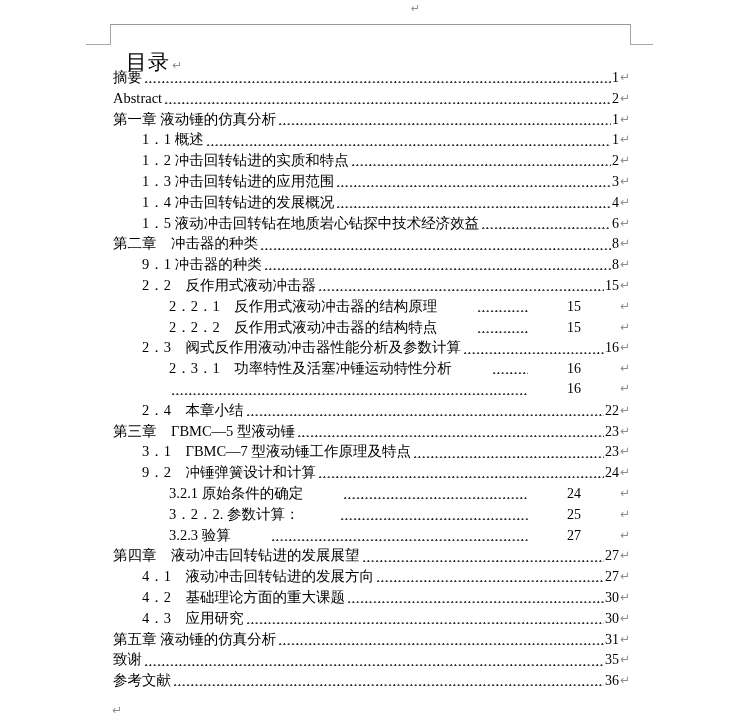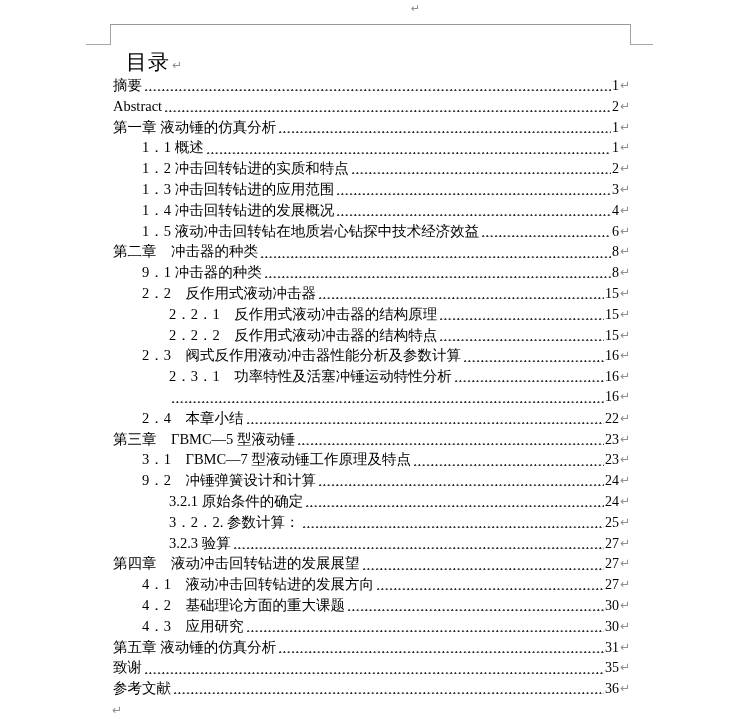--- a/index.html
+++ b/index.html
@@ -58,33 +58,33 @@
     font-size: 21px;
     line-height: 25px;
     letter-spacing: 1px;
     color: #000000;
   }
   .title-pilcrow { font-size: 12px; margin-left: 2px; }
 
   .toc {
     position: absolute;
     left: 113px;
-    top: 75px;
+    top: 67px;
     width: 517px;
   }
   .toc-row {
     display: flex;
     align-items: baseline;
     height: 20.8px;
     font-size: 14.5px;
     line-height: 20.8px;
     white-space: pre;
   }
   .toc-row.level-1 { padding-left: 29px; }
-  .toc-row.level-2 { padding-left: 56px; }
+  .toc-row.level-2 { padding-left: 56px; gap: 38px; }
   .toc-label {
     flex: 0 0 auto;
     color: #000000;
   }
   .leader {
     flex: 1 1 auto;
     align-self: stretch;
     margin-left: 3px;
     margin-right: 1px;
     background-image: radial-gradient(circle at 1.2px 1.2px, #2a2a2a 0.8px, transparent 1.15px);

